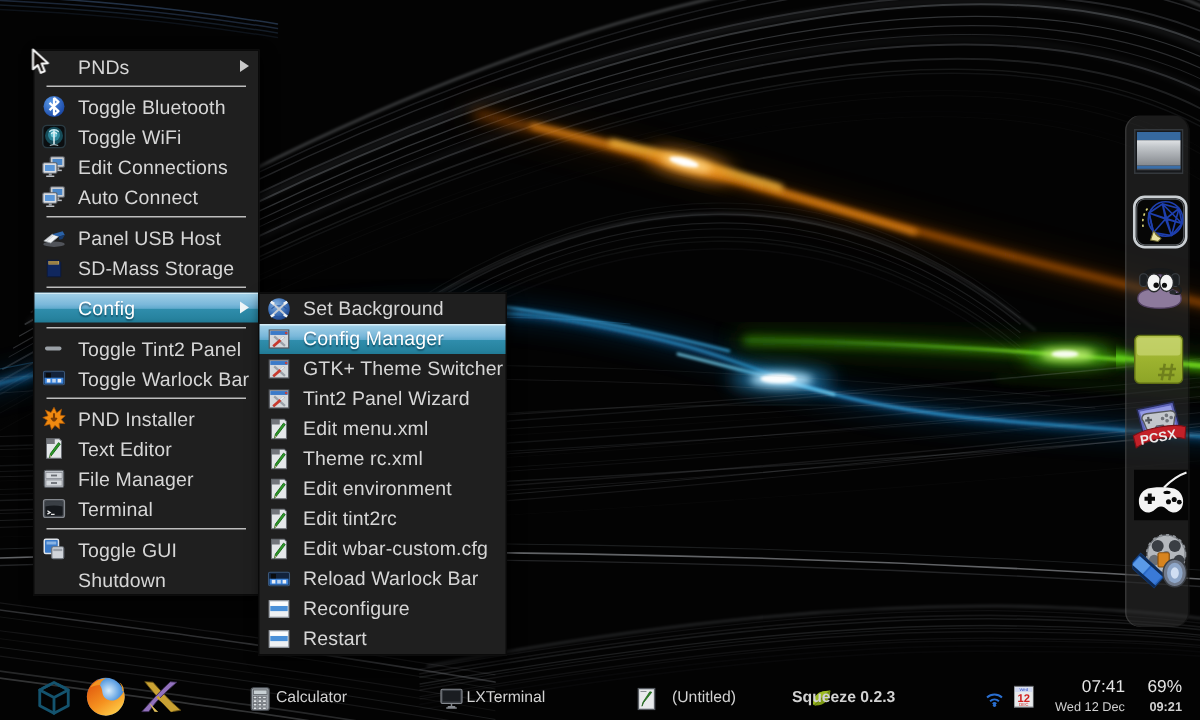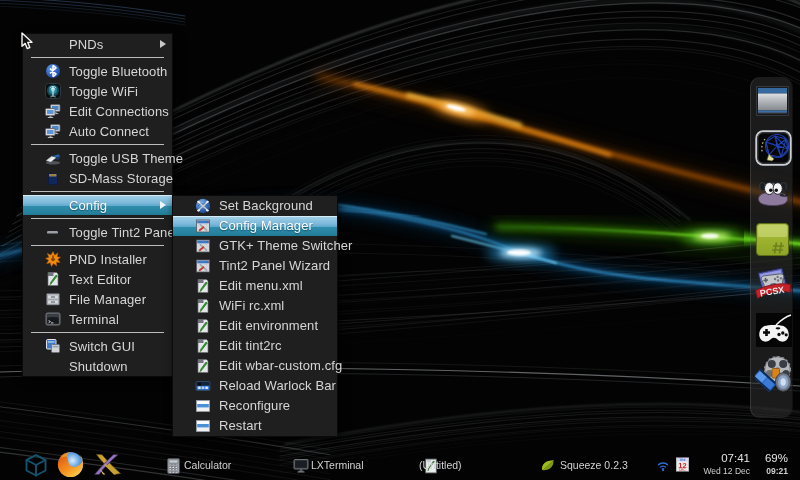--- a/index.html
+++ b/index.html
@@ -3,21 +3,21 @@
 <style>
 html,body{margin:0;padding:0;background:#000;}
 #screen{position:relative;width:800px;height:480px;overflow:hidden;background:#030303;
   font-family:"Liberation Sans",sans-serif;-webkit-font-smoothing:antialiased;transform:translateZ(0);}
 #screen svg{display:block}
 .abs{position:absolute}
 
 .menu{position:absolute;transform:translateZ(0);background:#1f1f1f;border:1px solid #0a0a0a;
   box-shadow:2px 3px 8px rgba(0,0,0,.75);padding:0;box-sizing:border-box;}
 .mi{position:relative;height:20px;display:flex;align-items:center;color:#d6d6d6;
-  font-size:13px;letter-spacing:.1px;white-space:nowrap;padding-left:17px;}
+  font-size:13px;letter-spacing:.1px;white-space:nowrap;}
 .mi .ic{width:16px;height:16px;margin-left:5px;flex:0 0 16px;}
 .mi .noic{width:16px;margin-left:5px;flex:0 0 16px;}
 .mi .lbl{margin-left:8px;}
 .mi.hl{background:linear-gradient(180deg,#a5d2e8 0%,#7ab8da 40%,#60aacd 53%,#2f8dac 55%,#27839f 85%,#217a95 100%);
   color:#fff;box-shadow:inset 0 1px 0 #d3ecf6;text-shadow:0 1px 1px rgba(0,40,60,.55);}
 .sep{height:1px;background:#bdbdbd;margin:3px 8px;}
 .arrow{position:absolute;right:6px;top:50%;margin-top:-4.5px;width:0;height:0;
   border-left:6px solid #c8c8c8;border-top:4.5px solid transparent;border-bottom:4.5px solid transparent;}
 .arrow.dark{border-left-color:#f0f6f8;}
 
@@ -260,21 +260,21 @@
       </div>
 <div class="sep"></div>
 <div class="mi">
         <svg class="ic" width="16" height="16" viewBox="0 0 16 16">
           <ellipse cx="8" cy="12.8" rx="7.2" ry="1.8" fill="#55595f" opacity="0.9"></ellipse>
           <path d="M1.2 10.6 L6.8 6.2 L11.2 7.6 L5.8 12 Z" fill="#f0f2f4" stroke="#9aa0a6" stroke-width="0.5"></path>
           <path d="M2.4 10.2 L7 6.6 M3.4 10.6 L7.8 7" stroke="#c4c8ce" stroke-width="0.5"></path>
           <path d="M6.8 6.2 L13.8 4.2 L15.2 6.6 L11.2 7.6 Z" fill="#2a62a8"></path>
           <path d="M11.2 7.6 L15.2 6.6 L13.6 9.4 L11.6 9.8 Z" fill="#163a6e"></path>
         </svg>
-        <span class="lbl">Toggle USB Theme</span>
+        <span class="lbl">Panel USB Host</span>
       </div>
 <div class="mi">
         <svg class="ic" width="16" height="16" viewBox="0 0 16 16">
           <path d="M3.5 3.5 L11 3.5 L12.5 5 L12.5 14.5 L3.5 14.5 Z" fill="#10275e" stroke="#0a1a40" stroke-width="0.6"></path>
           <rect x="4.2" y="4" width="7.2" height="2.4" fill="#b99b55"></rect>
           <path d="M4.6 4.6 h6 M4.6 5.5 h6" stroke="#7a6435" stroke-width="0.5"></path>
         </svg>
         <span class="lbl">SD-Mass Storage</span>
       </div>
 <div class="sep"></div>
@@ -283,20 +283,31 @@
         <span class="lbl">Config</span>
         <span class="arrow dark"></span>
       </div>
 <div class="sep"></div>
 <div class="mi">
         <svg class="ic" width="16" height="16" viewBox="0 0 16 16">
           <rect x="2" y="7" width="11" height="2.6" rx="1.2" fill="#9aa0a6"></rect>
         </svg>
         <span class="lbl">Toggle Tint2 Panel</span>
       </div>
+<div class="mi">
+        <svg class="ic" width="16" height="16" viewBox="0 0 16 16">
+          <rect x="1" y="3.5" width="14" height="9" rx="1" fill="#12233c" stroke="#3a577a" stroke-width="0.7"></rect>
+          <rect x="1.7" y="7.8" width="12.6" height="4" fill="#3a84dc"></rect>
+          <rect x="2.6" y="4.6" width="3.4" height="3" fill="#0a0c0e"></rect>
+          <rect x="3.2" y="8.6" width="2.4" height="2.4" fill="#e8ecf2"></rect>
+          <rect x="6.8" y="8.6" width="2.4" height="2.4" fill="#bcd2ec"></rect>
+          <rect x="10.4" y="8.6" width="2.4" height="2.4" fill="#e8ecf2"></rect>
+        </svg>
+        <span class="lbl">Toggle Warlock Bar</span>
+      </div>
 <div class="sep"></div>
 <div class="mi">
         <svg class="ic" width="16" height="16" viewBox="0 0 16 16">
           <g>
             <path d="M8 0.5 L9.8 4.2 L13 1.8 L12.2 5.8 L15.5 6.2 L12.8 8.6 L15.2 11.4 L11.4 11.2 L11.8 15 L8.6 12.6 L6.4 15.5 L5.2 11.8 L1.6 12.8 L3.6 9.2 L0.5 7.4 L4 6.2 L2.2 2.4 L6 4 Z" fill="#f08a10" stroke="#a85606" stroke-width="0.5"></path>
             <path d="M8 4.5 L8 9 M8 9.8 L6.2 7.6 M8 9.8 L9.8 7.6" stroke="#7a3c04" stroke-width="1.4" fill="none"></path>
           </g>
         </svg>
         <span class="lbl">PND Installer</span>
       </div>
@@ -329,21 +340,21 @@
         <span class="lbl">Terminal</span>
       </div>
 <div class="sep"></div>
 <div class="mi">
         <svg class="ic" width="16" height="16" viewBox="0 0 16 16">
           <rect x="1.5" y="1.5" width="9.5" height="9.5" rx="1" fill="#3a7ac8" stroke="#dfe4ea" stroke-width="1"></rect>
           <rect x="3" y="3" width="6.5" height="2" fill="#8ab4e4"></rect>
           <rect x="6.5" y="6.5" width="8" height="8" rx="1" fill="#d0d4da" stroke="#6a7078" stroke-width="0.8"></rect>
           <rect x="7.5" y="7.8" width="6" height="1.6" fill="#9aa0a8"></rect>
         </svg>
-        <span class="lbl">Switch GUI</span>
+        <span class="lbl">Toggle GUI</span>
       </div>
 <div class="mi">
         <span class="noic"></span>
         <span class="lbl">Shutdown</span>
       </div>
 </div>
 <div class="menu" id="menu2" style="left:172px;top:194.5px;width:166px;text-align:center;">
 <div class="mi">
         <svg class="ic" width="16" height="16" viewBox="0 0 16 16">
           <defs>
@@ -403,21 +414,21 @@
         </svg>
         <span class="lbl">Edit menu.xml</span>
       </div>
 <div class="mi">
         <svg class="ic" width="16" height="16" viewBox="0 0 16 16">
           <path d="M3 1.5 L11.5 1.5 L13 3 L13 14.5 L3 14.5 Z" fill="#e4e7ea" stroke="#6a6e74" stroke-width="0.7"></path>
           <path d="M3 1.5 L8.5 1.5 L8.5 5 L3 5 Z" fill="#565a60" opacity="0.8"></path>
           <path d="M12.2 5 L7 11.8 L5 14.3 L5.6 11.4 L11 4.1 Z" fill="#2e9e28" stroke="#17611a" stroke-width="0.6"></path>
           <path d="M5 14.3 L6.2 13.1 L5.6 12.4 Z" fill="#d8b890"></path>
         </svg>
-        <span class="lbl">WiFi rc.xml</span>
+        <span class="lbl">Theme rc.xml</span>
       </div>
 <div class="mi">
         <svg class="ic" width="16" height="16" viewBox="0 0 16 16">
           <path d="M3 1.5 L11.5 1.5 L13 3 L13 14.5 L3 14.5 Z" fill="#e4e7ea" stroke="#6a6e74" stroke-width="0.7"></path>
           <path d="M3 1.5 L8.5 1.5 L8.5 5 L3 5 Z" fill="#565a60" opacity="0.8"></path>
           <path d="M12.2 5 L7 11.8 L5 14.3 L5.6 11.4 L11 4.1 Z" fill="#2e9e28" stroke="#17611a" stroke-width="0.6"></path>
           <path d="M5 14.3 L6.2 13.1 L5.6 12.4 Z" fill="#d8b890"></path>
         </svg>
         <span class="lbl">Edit environment</span>
       </div>
@@ -640,27 +651,27 @@
         <rect x="2.2" y="2.7" width="11.6" height="7" fill="#1a1d21"></rect>
         <path d="M8 11 L8 13 M4.5 14 L11.5 14 M5.5 13.2 L10.5 13.2" stroke="#84888e" stroke-width="1" fill="none"></path>
       </svg>
       <div class="task" style="left:311px;">LXTerminal</div>
 <svg class="abs" style="left:423px;top:8px" width="16" height="16" viewBox="0 0 16 16">
         <rect x="2.5" y="1" width="11" height="14" fill="#c8ccd0" stroke="#54585e" stroke-width="0.8"></rect>
         <rect x="3.4" y="2" width="9.2" height="12" fill="#e8eaec"></rect>
         <path d="M11.5 3.5 L6 10.5 L5 12.8 L5.6 10.2 L10.2 3.2 Z" fill="#2e8e28" stroke="#1a5a16" stroke-width="0.5"></path>
         <path d="M4 3 L8 3" stroke="#8a8e94" stroke-width="0.7"></path>
       </svg>
-      <div class="task" style="left:419px;">(Untitled)</div>
+      <div class="task" style="left:448px;">(Untitled)</div>
 <svg class="abs" style="left:540px;top:8px" width="16" height="16" viewBox="0 0 16 16">
         <path d="M2 11.5 C2 5 7 2.2 13.5 2.5 C13.8 8.5 9.5 12.5 3.5 12.3 Z" fill="#7e9a14"></path>
         <path d="M2 11.5 C2 5 7 2.2 13.5 2.5 L3.5 12.3 Z" fill="#9cba22"></path>
         <path d="M13.5 2.5 L3 12" stroke="#6a8410" stroke-width="0.8"></path>
       </svg>
-      <div class="task" style="left:560px;">Squeeze 0.2.3</div>
+      <div class="task" style="left:528px;font-weight:bold;">Squeeze 0.2.3</div>
 <svg class="abs" style="left:657px;top:10px" width="12" height="12" viewBox="1.5 1.5 13 13">
         <circle cx="8" cy="12.5" r="1.2" fill="#2a6fd0"></circle>
 <path d="M4.8 9.6 A4.8 4.8 0 0 1 11.2 9.6" stroke="#2a6fd0" stroke-width="1.4" fill="none"></path>
 <path d="M2.6 6.9 A7.9 7.9 0 0 1 13.4 6.9" stroke="#2a6fd0" stroke-width="1.4" fill="none"></path>
 <path d="M6.7 11.5 A1.9 1.9 0 0 1 9.3 11.5" stroke="#2a6fd0" stroke-width="1.3" fill="none"></path>
       </svg>
 <svg class="abs" style="left:676px;top:7px" width="13" height="15" viewBox="1.5 1 13 14">
         <rect x="1.5" y="1" width="13" height="14" fill="#e8eaec" stroke="#6a6e74" stroke-width="0.8"></rect>
         <rect x="2.3" y="1.8" width="11.4" height="3" fill="#d0d8f0"></rect>
         <text x="8" y="4.4" font-size="2.8" fill="#2a4ac8" text-anchor="middle" font-family="Liberation Sans">Wed</text>

